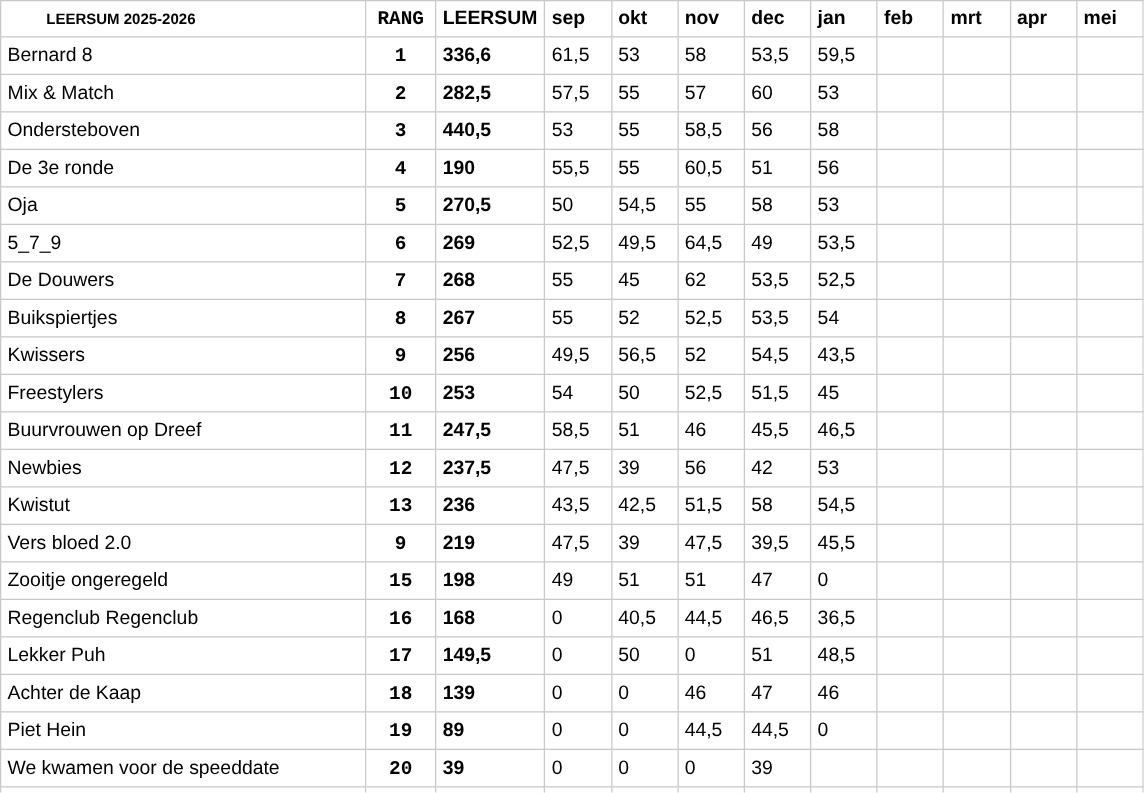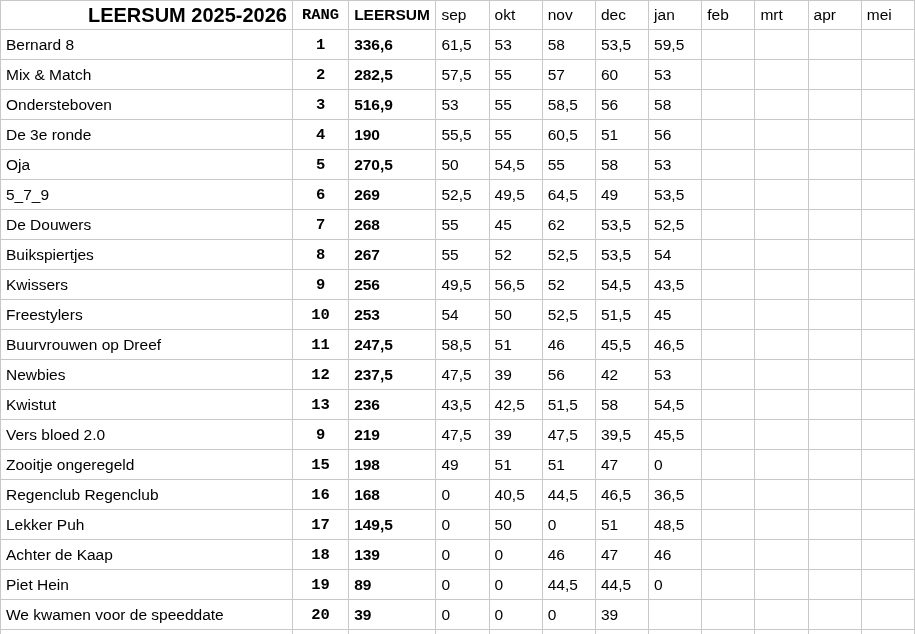--- a/index.html
+++ b/index.html
@@ -38,30 +38,30 @@
   td.rang   { text-align: center; font-weight: bold; font-family: Liberation Mono, monospace; }
   td.punten { text-align: left;  font-weight: bold; }
   td.month  { text-align: left; }
 
   
   tr.header td {
     font-weight: bold;
     height: 28px;
   }
   tr.header td.title {
-    text-align: right;
+    text-align: left;
     padding-left: 36px;
-    font-size: 20px;
+    font-size: 12px;
   }
   tr.header td.rang,
   tr.header td.punten {
     font-weight: bold;
   }
   tr.header td.month {
-    font-weight: normal;
+    font-weight: bold;
   }
 </style>
 </head>
 <body>
 
 <table class="sheet">
   <colgroup>
     <col class="c-team">
       <col class="c-rang">
       <col class="c-punt">
@@ -114,21 +114,21 @@
         <td class="month">60</td>
         <td class="month">53</td>
         <td class="month"></td>
         <td class="month"></td>
         <td class="month"></td>
         <td class="month"></td>
       </tr>
       <tr>
         <td class="team">Ondersteboven</td>
         <td class="rang">3</td>
-        <td class="punten">516,9</td>
+        <td class="punten">440,5</td>
         <td class="month">53</td>
         <td class="month">55</td>
         <td class="month">58,5</td>
         <td class="month">56</td>
         <td class="month">58</td>
         <td class="month"></td>
         <td class="month"></td>
         <td class="month"></td>
         <td class="month"></td>
       </tr>

